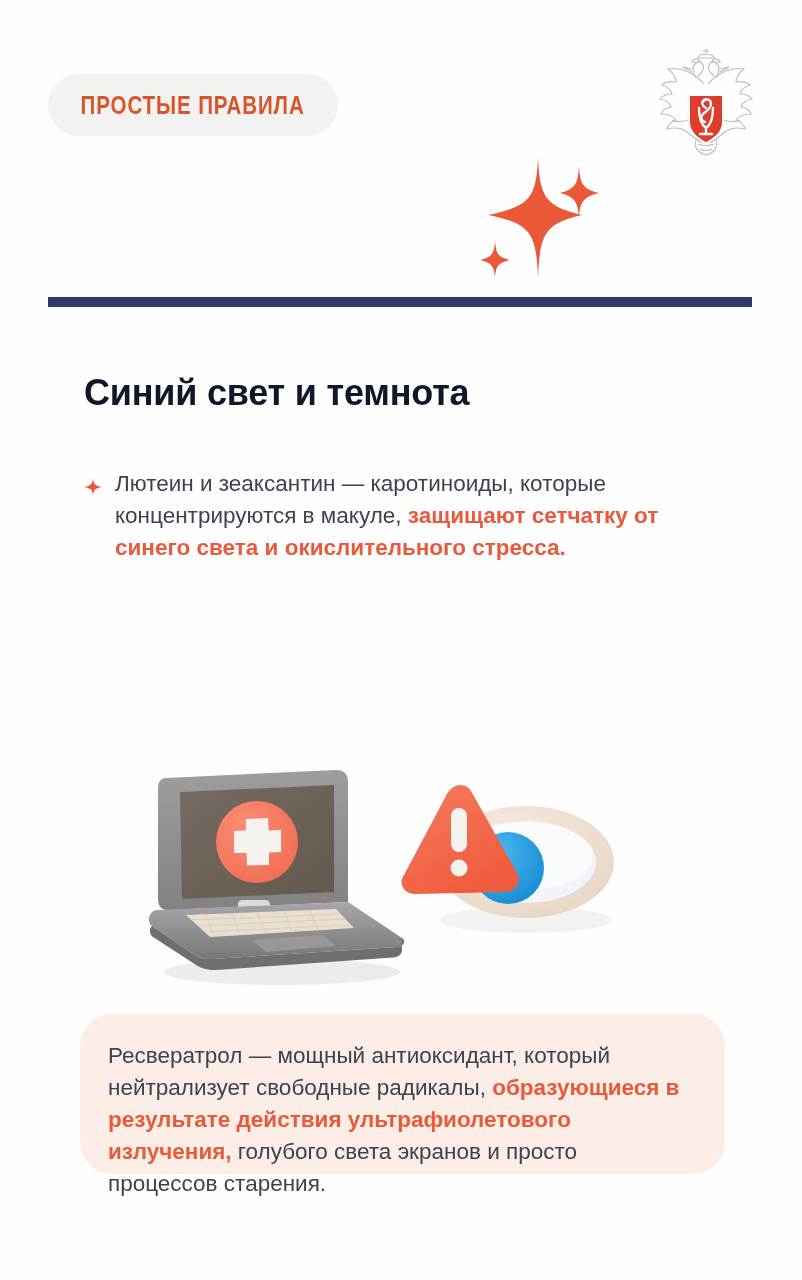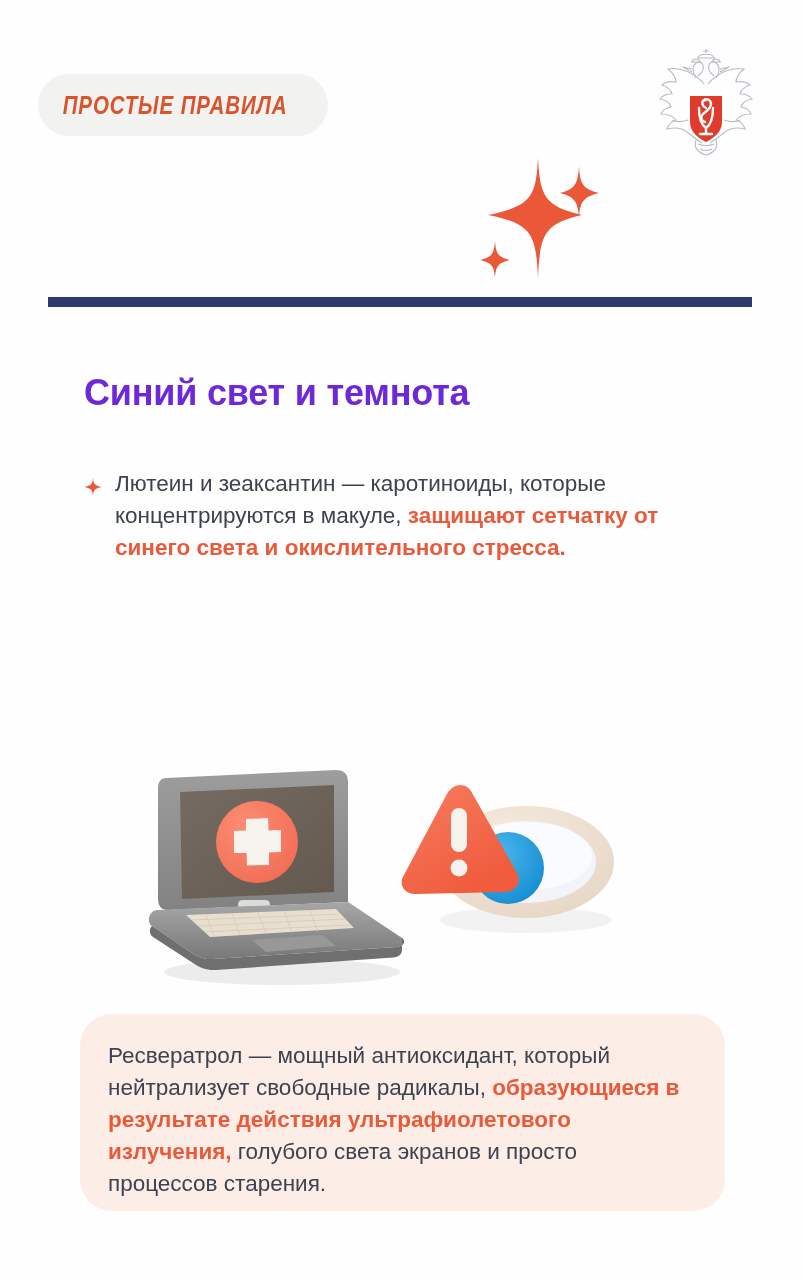--- a/index.html
+++ b/index.html
@@ -18,30 +18,29 @@
 
   .page {
     position: absolute;
     inset: 0;
     background: #fefefe;
   }
 
   
   .badge {
     position: absolute;
-    left: 38px;
+    left: 48px;
     top: 74px;
     width: 290px;
     height: 62px;
     background: #f2f2f1;
     border-radius: 31px;
     display: flex;
     align-items: center;
-    justify-content: flex-start;
-    font-style: italic;
+    justify-content: center;
   }
   .badge-label {
     color: #d9542a;
     font-size: 25px;
     font-weight: bold;
     letter-spacing: 1.1px;
     transform: scaleX(0.82);
     white-space: nowrap;
     font-family: "Liberation Sans", sans-serif;
   }
@@ -72,21 +71,21 @@
     width: 704px;
     height: 10px;
     background: #2e3a6b;
   }
 
   
   .title {
     position: absolute;
     left: 84px;
     top: 372px;
-    color: #6d28d9;
+    color: #0f172a;
     font-size: 36px;
     font-weight: bold;
     letter-spacing: -0.2px;
   }
 
   
   .bullets {
     position: absolute;
     left: 84px;
     top: 468px;
@@ -120,21 +119,21 @@
     width: 520px;
     height: 230px;
   }
 
   
   .notebox {
     position: absolute;
     left: 80px;
     top: 1014px;
     width: 645px;
-    height: 197px;
+    height: 160px;
     background: #fceee7;
     border-radius: 32px;
     box-sizing: border-box;
     padding: 26px 34px 0 28px;
   }
   .notebox-text {
     color: #3c4250;
     font-size: 22.5px;
     line-height: 32px;
   }

